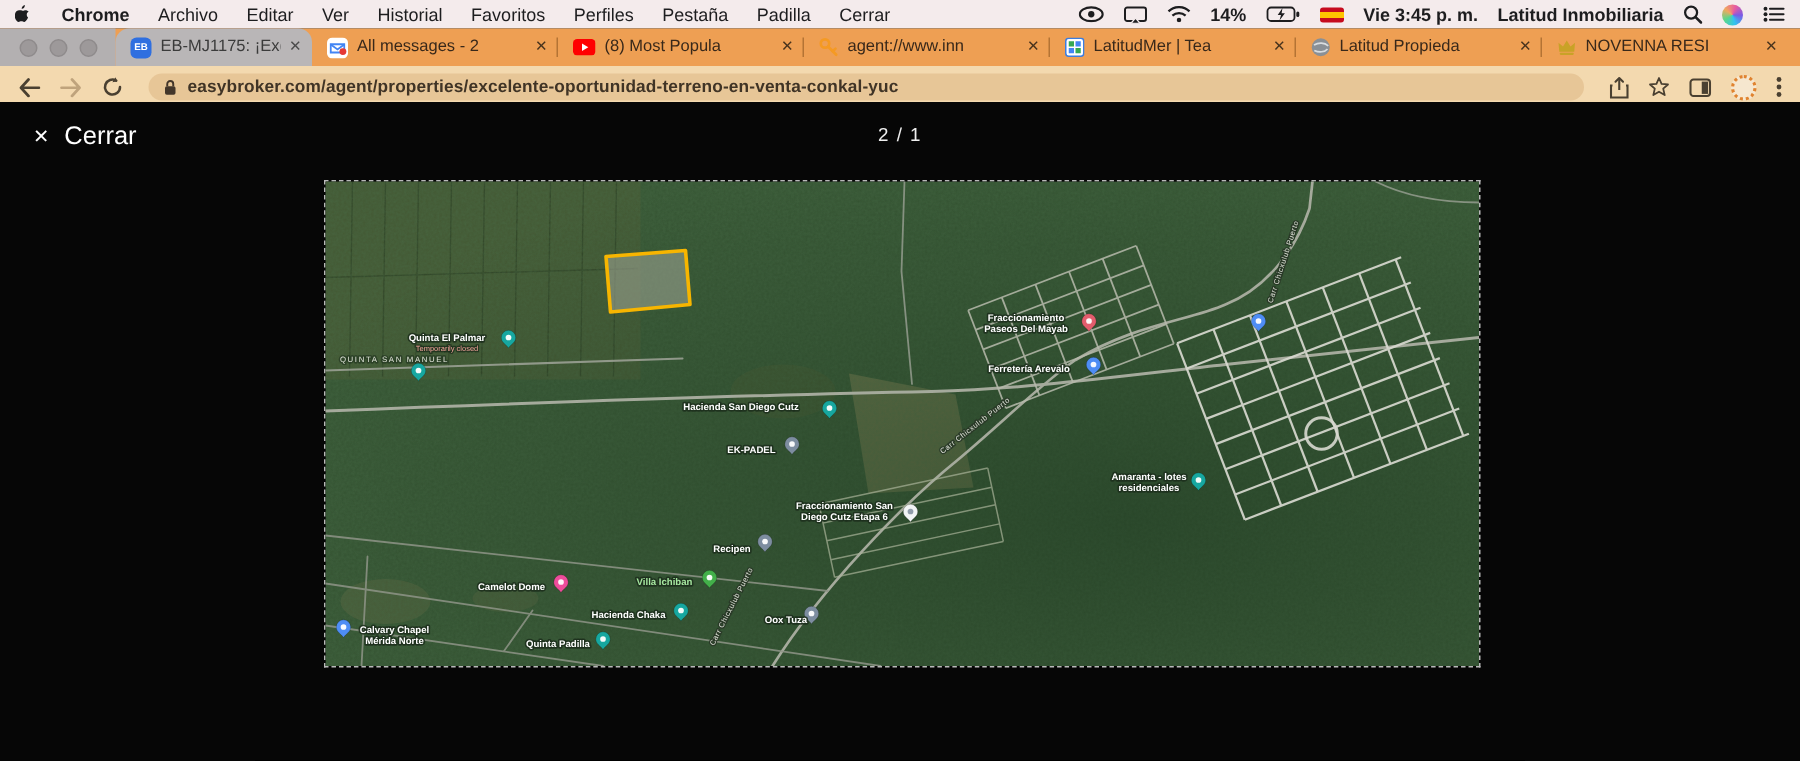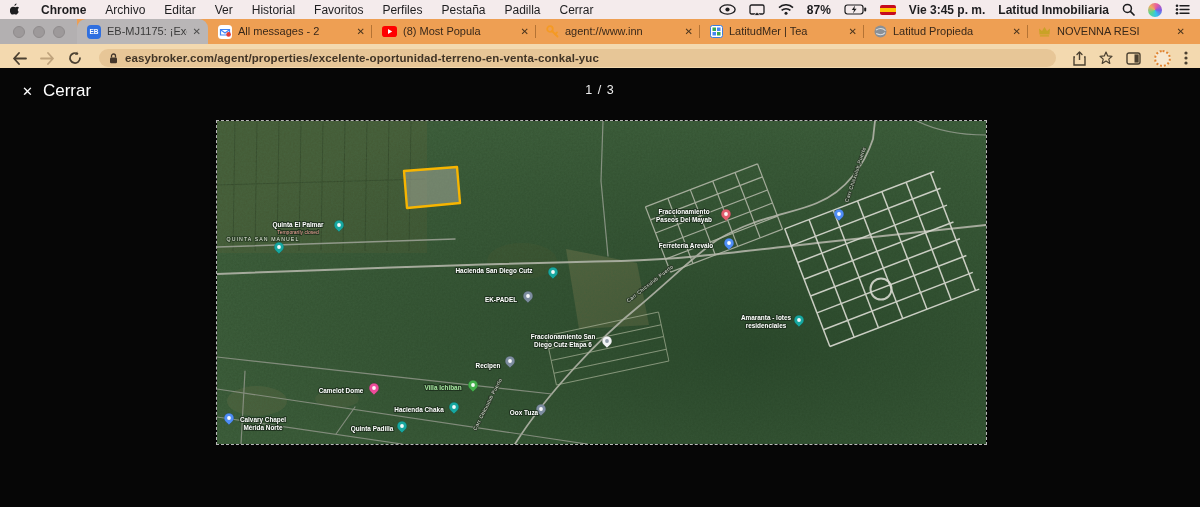--- a/index.html
+++ b/index.html
@@ -99,21 +99,21 @@
             <path d="M5 11.5 L8 8 L11 11.5 Z" fill="#1d1d1f" stroke="#f4ebec" stroke-width=".8"></path>
           </svg>
         </span>
       <span>
           <svg width="16" height="11" viewBox="0 0 16 11">
             <path d="M1 3.6 A10 10 0 0 1 15 3.6" fill="none" stroke="#1d1d1f" stroke-width="1.5"></path>
             <path d="M3.6 6.4 A6.5 6.5 0 0 1 12.4 6.4" fill="none" stroke="#1d1d1f" stroke-width="1.5"></path>
             <circle cx="8" cy="9.3" r="1.5" fill="#1d1d1f"></circle>
           </svg>
         </span>
-      <span class="mb-text">87%</span>
+      <span class="mb-text">14%</span>
       <span>
           <svg width="23" height="11" viewBox="0 0 23 11">
             <rect x="1" y="1" width="18" height="9" rx="2.4" fill="none" stroke="#1d1d1f" stroke-width="1.2"></rect>
             <rect x="20.2" y="3.6" width="2" height="3.8" rx="1" fill="#1d1d1f"></rect>
             <path d="M11 1.4 L7.8 6 L10 6 L9 9.6 L12.6 4.8 L10.4 4.8 Z" fill="#1d1d1f"></path>
           </svg>
         </span>
       <span class="flag"></span>
       <span class="mb-text">Vie 3:45 p. m.</span>
       <span class="mb-text">Latitud Inmobiliaria</span>
@@ -282,21 +282,21 @@
           <circle cx="2" cy="12" r="1.6" fill="#4a4031"></circle>
         </svg>
       </span>
   </div>
 
   <div class="content">
     <div class="lb-close">
       <span class="x">✕</span>
       <span class="t">Cerrar</span>
     </div>
-    <div class="lb-counter">1 / 3</div>
+    <div class="lb-counter">2 / 1</div>
 
     <div class="imgwrap">
       <svg id="map" width="769" height="323" viewBox="0 0 769 323">
         <defs>
           <filter id="noise" x="0" y="0" width="100%" height="100%">
             <feTurbulence type="fractalNoise" baseFrequency="0.55" numOctaves="3" stitchTiles="stitch"></feTurbulence>
             <feColorMatrix type="matrix" values="0 0 0 0 0.07  0 0 0 0 0.16  0 0 0 0 0.07  0 0 0 0.9 0"></feColorMatrix>
           </filter>
           <radialGradient id="shade" cx="70%" cy="70%" r="80%">
             <stop offset="0%" stop-color="#16301a" stop-opacity=".45"></stop>

